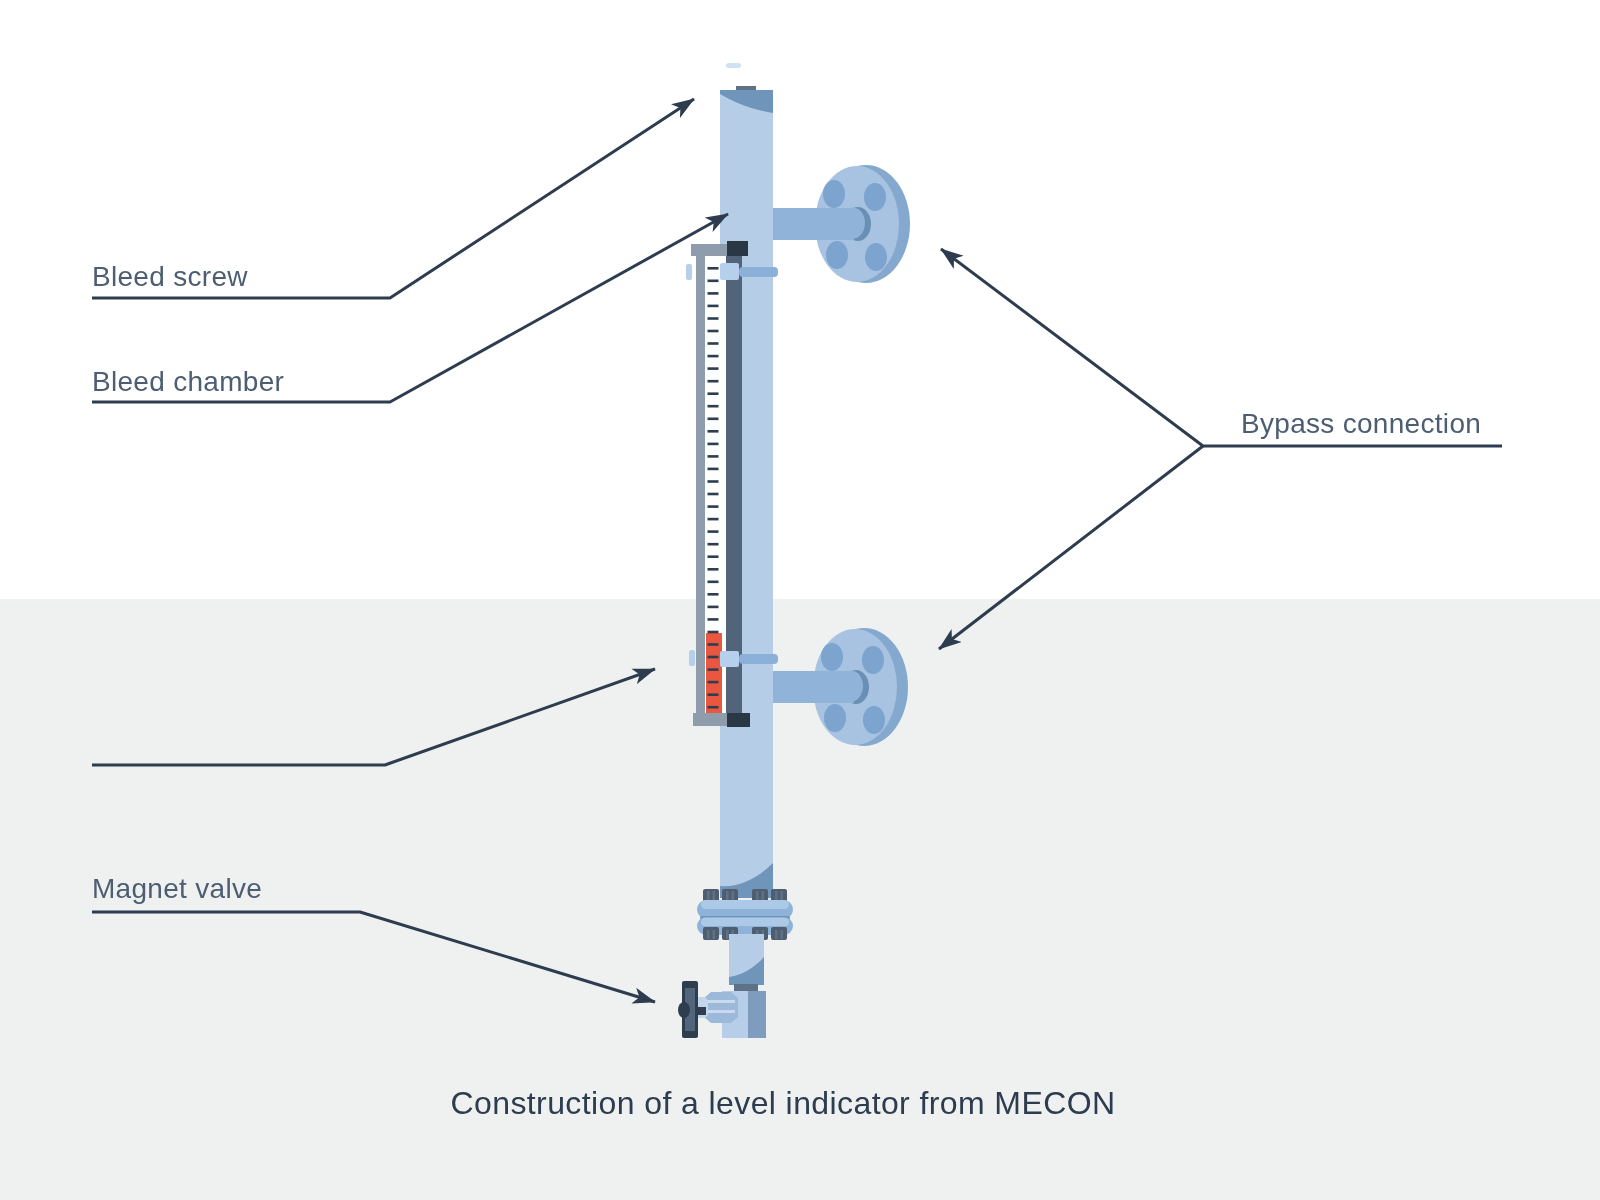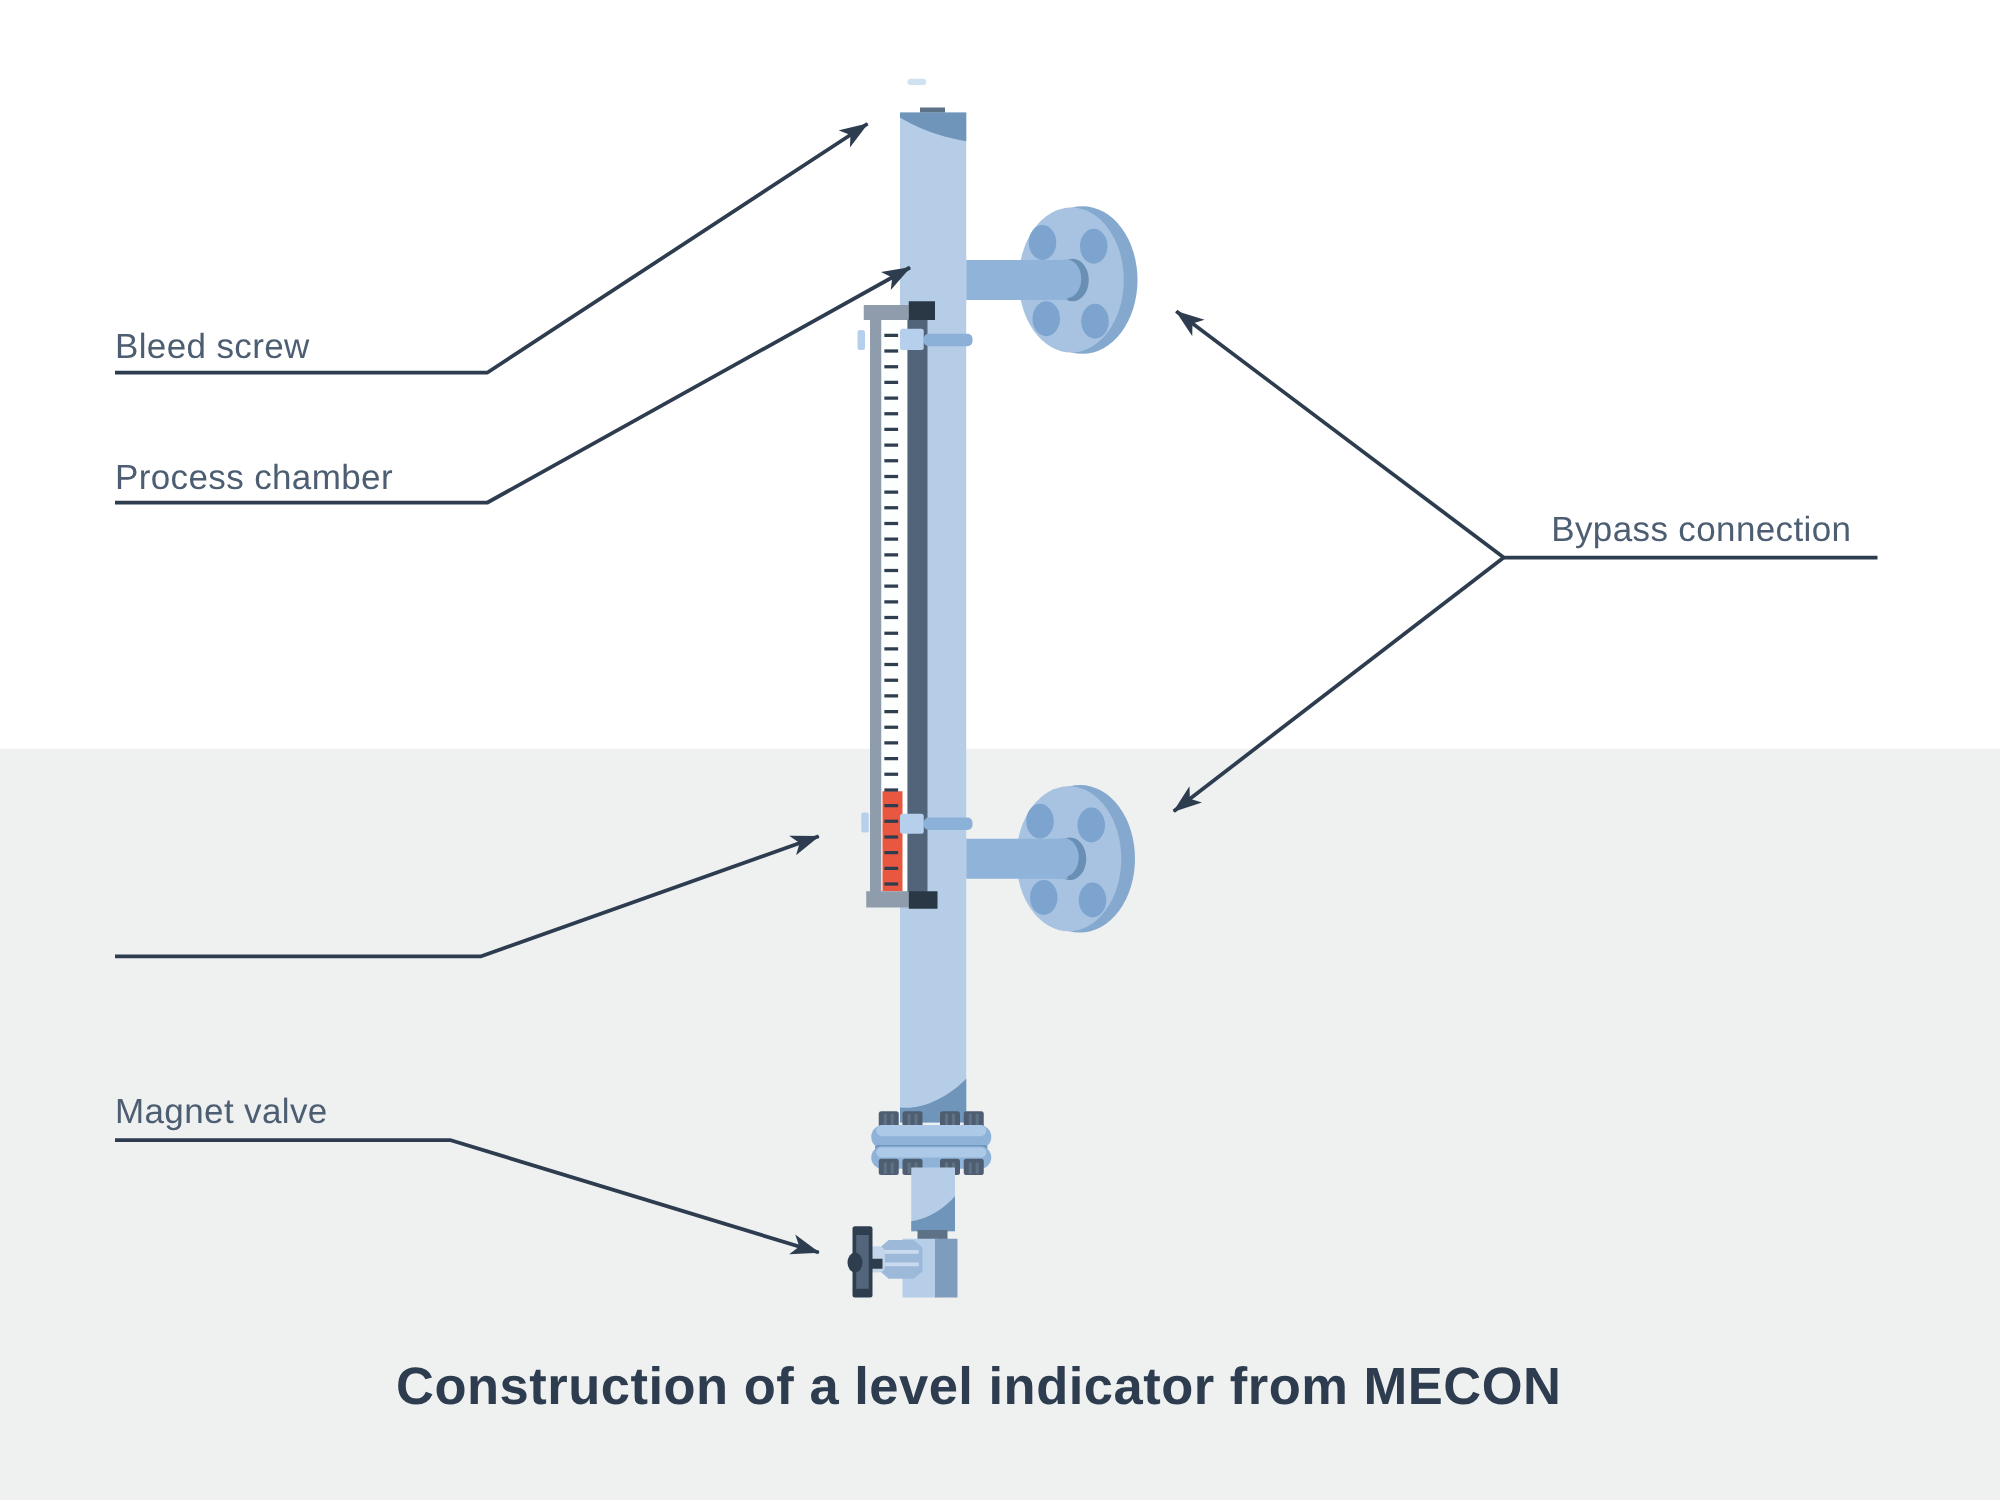--- a/index.html
+++ b/index.html
@@ -16,21 +16,21 @@
   }
   html,body{margin:0;padding:0;}
   body{width:1600px;height:1200px;overflow:hidden;background:var(--bg-top);
        font-family:"Liberation Sans","DejaVu Sans",sans-serif;}
   .canvas{position:relative;width:1276px;height:1200px;}
   .bg-lower{position:absolute;left:0;top:599px;width:1600px;height:601px;background:var(--bg-bottom);}
   svg.diagram{position:absolute;left:0;top:0;}
   .lbl{position:absolute;font-size:28px;color:var(--label-text);white-space:nowrap;
        letter-spacing:0.3px;line-height:1;}
   .title{position:absolute;left:783px;top:1085px;transform:translateX(-50%);
-         font-size:42px;font-weight:700;color:var(--ink);white-space:nowrap;letter-spacing:0.4px;}
+         font-size:32px;font-weight:400;color:var(--ink);white-space:nowrap;letter-spacing:0.4px;}
 </style>
 </head>
 <body>
 
 <div class="canvas">
   <div class="bg-lower"></div>
 
   <svg class="diagram" width="1600" height="1200" viewBox="0 0 1600 1200">
     <defs>
       <marker id="arrow" viewBox="0 0 14 10" refX="13.5" refY="5" markerUnits="userSpaceOnUse" markerWidth="23" markerHeight="17" orient="auto">
@@ -211,18 +211,18 @@
       <path d="M92,298 H390 L694,99" marker-end="url(#arrow)"></path>
       <path d="M92,402 H390 L728,214" marker-end="url(#arrow)"></path>
       <path d="M92,765 H385 L655,669" marker-end="url(#arrow)"></path>
       <path d="M92,912 H360 L655,1002" marker-end="url(#arrow)"></path>
       <path d="M1502,446 H1203 L941,249" marker-end="url(#arrow)"></path>
       <path d="M1203,446 L939,649" marker-end="url(#arrow)"></path>
     </g>
   </svg>
 
   <div class="lbl" style="left:92px;top:263px">Bleed screw</div>
-  <div class="lbl" style="left:92px;top:368px">Process chamber</div>
+  <div class="lbl" style="left:92px;top:368px">Bleed chamber</div>
   <div class="lbl" style="left:1241px;top:410px">Bypass connection</div>
   <div class="lbl" style="left:92px;top:875px">Magnet valve</div>
 
   <div class="title">Construction of a level indicator from MECON</div>
 </div>
 
 </body></html>

